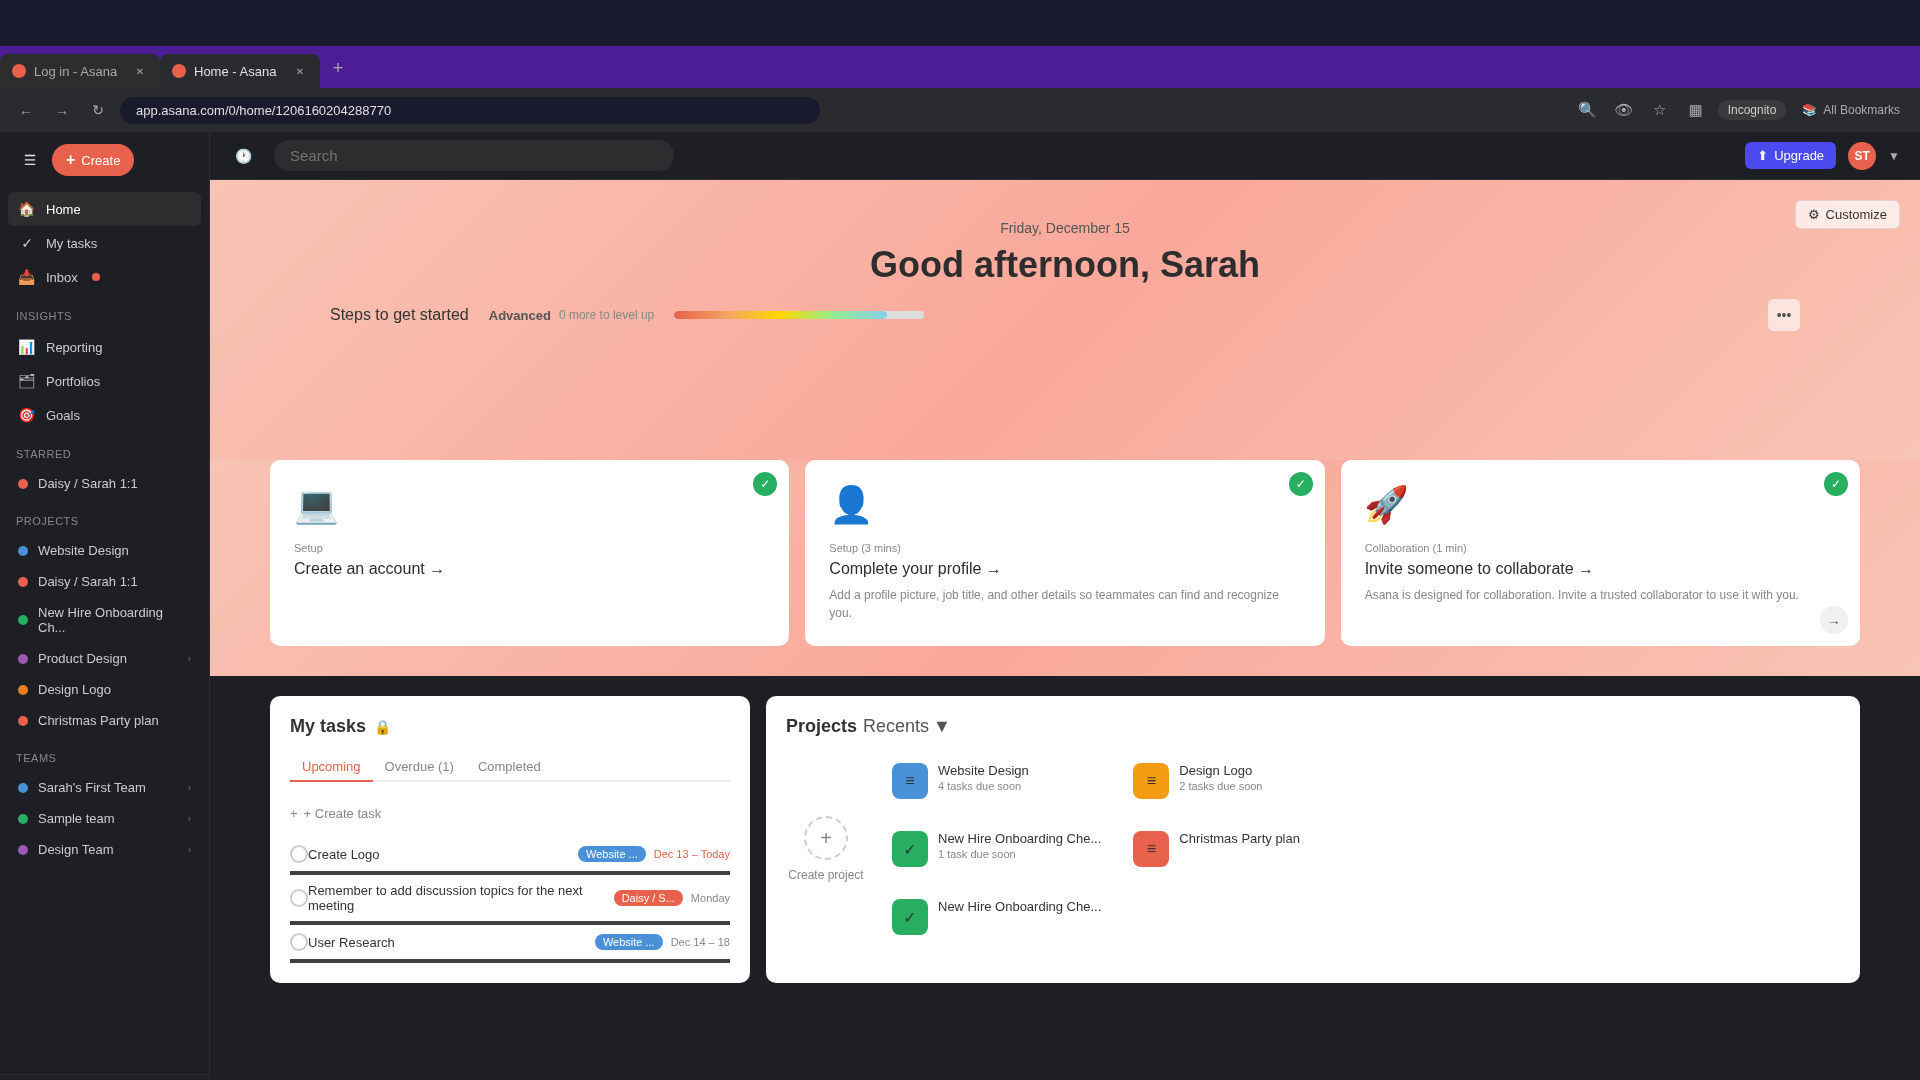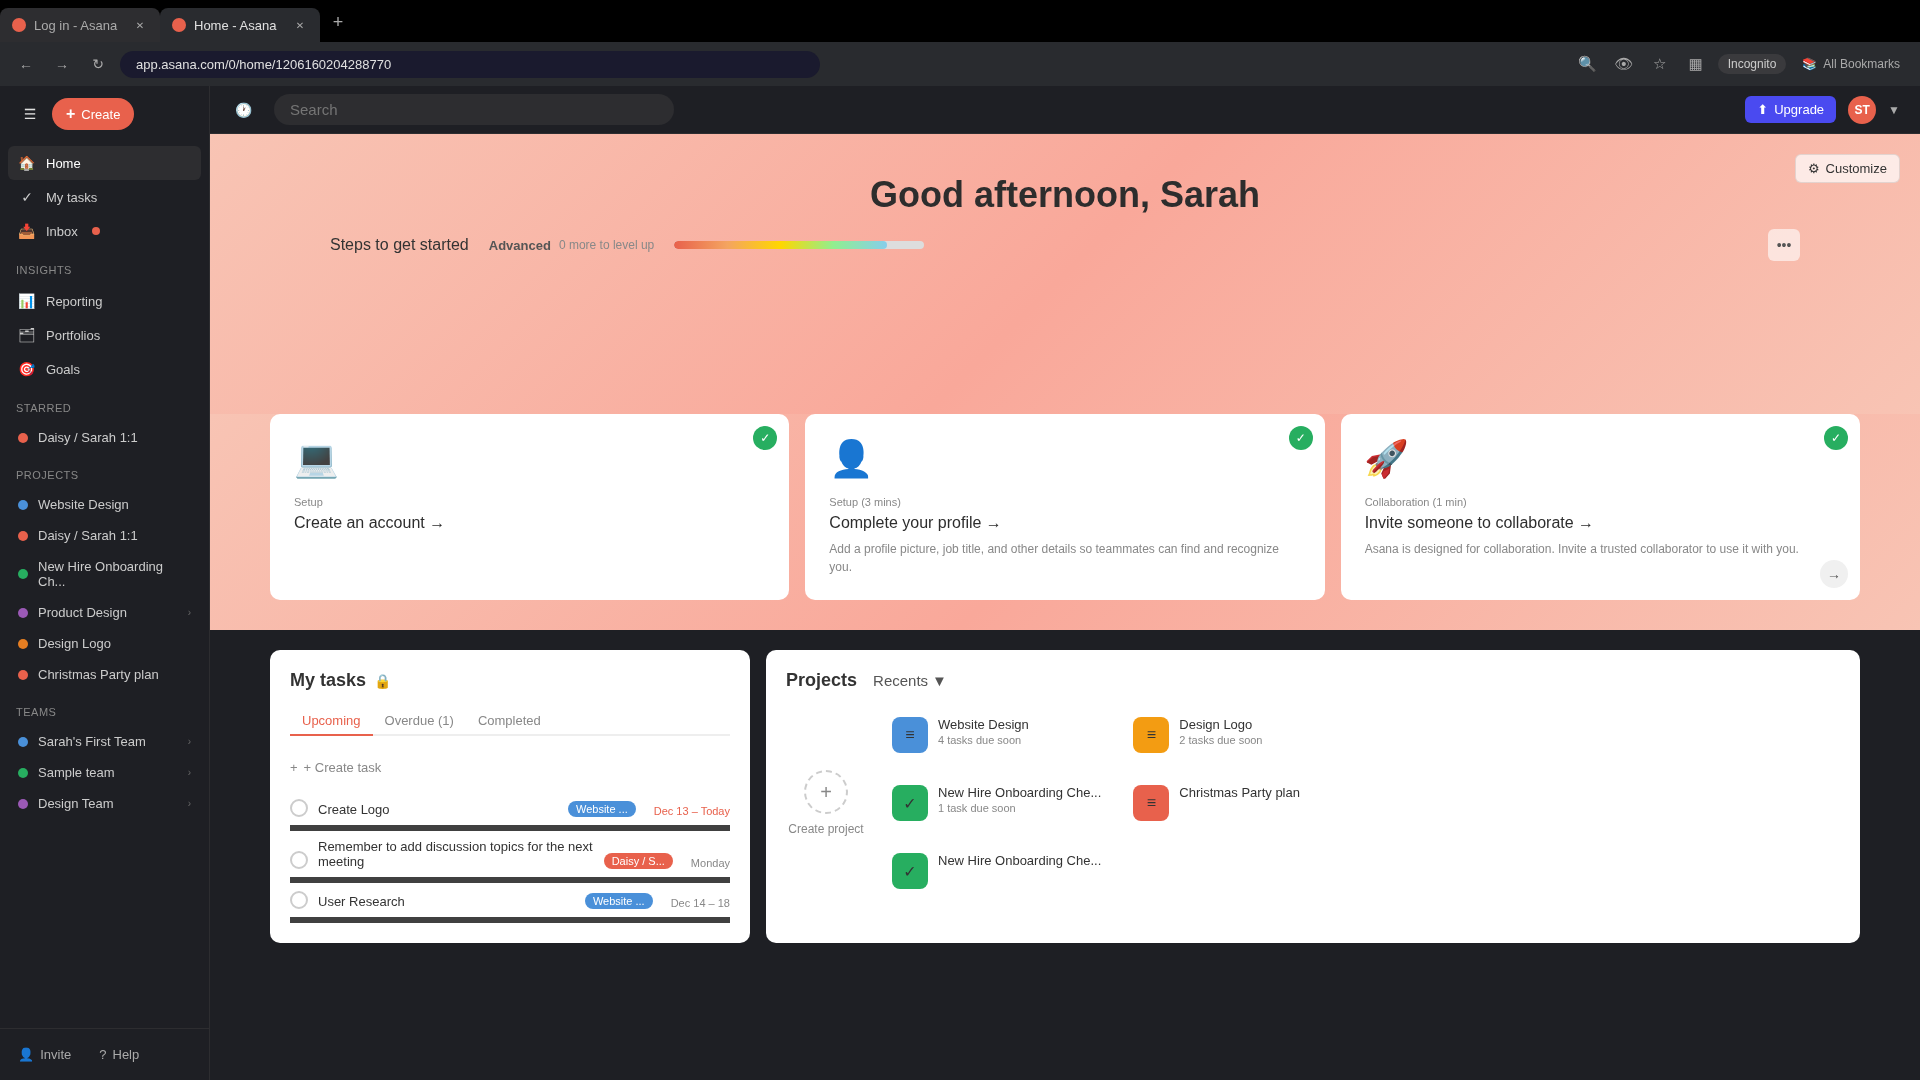--- a/index.html
+++ b/index.html
@@ -1,20 +1,20 @@
 <!DOCTYPE html>
 <html><head>
   <meta charset="utf-8">
   <style>
     * { box-sizing: border-box; margin: 0; padding: 0; }
     body { font-family: -apple-system, BlinkMacSystemFont, 'Segoe UI', sans-serif; background: #1a1a2e; color: #e0e0e0; font-size: 14px; overflow: hidden; width: 1920px; height: 1080px; }
 
     
     .browser-chrome { background: #202124; width: 100%; }
-    .tab-bar { display: flex; align-items: flex-start; padding: 8px 0 0 0; background: #000000; height: 42px; }
+    .tab-bar { display: flex; align-items: flex-start; padding: 8px 0 0 0; background: #4c1d95; height: 42px; margin-top: 46px; }
     .tab { display: flex; align-items: center; padding: 0 12px; height: 34px; border-radius: 8px 8px 0 0; font-size: 13px; gap: 8px; min-width: 160px; max-width: 240px; }
     .tab.inactive { background: #2d2d30; color: #aaa; cursor: pointer; }
     .tab.active { background: #292b2f; color: #e0e0e0; }
     .tab-favicon { width: 14px; height: 14px; border-radius: 50%; flex-shrink: 0; }
     .tab-close { margin-left: auto; width: 16px; height: 16px; border-radius: 50%; display: flex; align-items: center; justify-content: center; font-size: 10px; color: #aaa; cursor: pointer; }
     .new-tab-btn { width: 28px; height: 28px; display: flex; align-items: center; justify-content: center; color: #aaa; cursor: pointer; font-size: 18px; margin-left: 4px; }
 
     .address-bar-row { display: flex; align-items: center; padding: 6px 12px; gap: 8px; background: #292b2f; height: 44px; }
     .nav-btn { width: 28px; height: 28px; display: flex; align-items: center; justify-content: center; color: #aaa; cursor: pointer; font-size: 14px; border-radius: 50%; }
     .address-input { flex: 1; background: #1a1a2e; border: none; border-radius: 20px; padding: 6px 16px; color: #e0e0e0; font-size: 13px; outline: none; max-width: 700px; }
@@ -75,31 +75,31 @@
 
     
     .bottom-section { display: flex; gap: 16px; padding: 20px 60px; }
     .my-tasks-panel { flex: 0 0 480px; background: #fff; border-radius: 10px; padding: 20px; color: #333; }
     .panel-title { font-size: 18px; font-weight: 600; margin-bottom: 16px; display: flex; align-items: center; gap: 8px; }
     .lock-icon { font-size: 14px; color: #888; }
     .tabs-row { display: flex; gap: 0; border-bottom: 2px solid #eee; margin-bottom: 16px; }
     .tab-btn { padding: 6px 12px; font-size: 13px; color: #888; cursor: pointer; border-bottom: 2px solid transparent; margin-bottom: -2px; }
     .tab-btn.active { color: #e8614c; border-bottom: 2px solid #e8614c; font-weight: 500; }
     .create-task-btn { display: flex; align-items: center; gap: 6px; color: #888; font-size: 13px; cursor: pointer; padding: 8px 0; margin-bottom: 8px; }
-    .task-row { display: flex; align-items: flex-end; padding: 8px 0; border-bottom: 6px solid #404040; gap: 10px; }
+    .task-row { display: flex; align-items: center; padding: 8px 0; border-bottom: 4px solid #404040; }
     .task-check { width: 18px; height: 18px; border: 2px solid #ccc; border-radius: 50%; flex-shrink: 0; display: flex; align-items: center; justify-content: center; cursor: pointer; }
     .task-name { flex: 1; font-size: 13px; color: #333; }
     .task-tag { padding: 2px 8px; border-radius: 10px; font-size: 11px; color: #fff; }
     .task-date { font-size: 11px; color: #888; margin-left: 8px; white-space: nowrap; }
     .task-date.overdue { color: #e8614c; }
 
     .projects-panel { flex: 1; background: #fff; border-radius: 10px; padding: 20px; color: #333; }
     .projects-header { display: flex; align-items: center; margin-bottom: 16px; }
     .projects-title { font-size: 18px; font-weight: 600; }
-    .recents-dropdown { margin-left: 16px; display: flex; align-items: center; gap: 4px; font-size: 15px; color: #555; cursor: pointer; }
+    .recents-dropdown { margin-left: 6px; display: flex; align-items: center; gap: 4px; font-size: 18px; color: #555; cursor: pointer; }
     .create-project-btn { width: 80px; display: flex; flex-direction: column; align-items: center; justify-content: center; gap: 8px; }
     .create-project-circle { width: 44px; height: 44px; border-radius: 50%; border: 2px dashed #ccc; display: flex; align-items: center; justify-content: center; color: #888; font-size: 20px; cursor: pointer; }
     .create-project-label { font-size: 12px; color: #888; }
     .projects-grid { display: grid; grid-template-columns: 1fr 1fr; gap: 12px; }
     .project-item { display: flex; align-items: flex-start; gap: 10px; padding: 10px; border-radius: 8px; cursor: pointer; }
     .project-icon { width: 36px; height: 36px; border-radius: 8px; display: flex; align-items: center; justify-content: center; flex-shrink: 0; font-size: 16px; }
     .project-info .name { font-size: 13px; color: #333; font-weight: 500; }
     .project-info .due { font-size: 11px; color: #888; margin-top: 2px; }
 
     .sidebar-footer { padding: 12px 8px; display: flex; gap: 8px; border-top: 1px solid #2d2d30; margin-top: auto; }
@@ -270,20 +270,21 @@
         <div class="user-avatar">ST</div>
         <div style="color:#aaa;cursor:pointer;font-size:12px;">▼</div>
       </div>
     </div>
 
     <div class="home-banner">
       <button class="customize-btn">
         <span>⚙</span>
         <span>Customize</span>
       </button>
+      <div class="date-text">Friday, December 15</div>
       <div class="greeting">Good afternoon, Sarah</div>
 
       <div class="steps-section">
         <div class="steps-header">
           <span class="steps-title">Steps to get started</span>
           <div class="level-badge">
             <span class="level-text">Advanced</span>
             <span class="level-sub">0 more to level up</span>
           </div>
           <div class="progress-bar-container">

